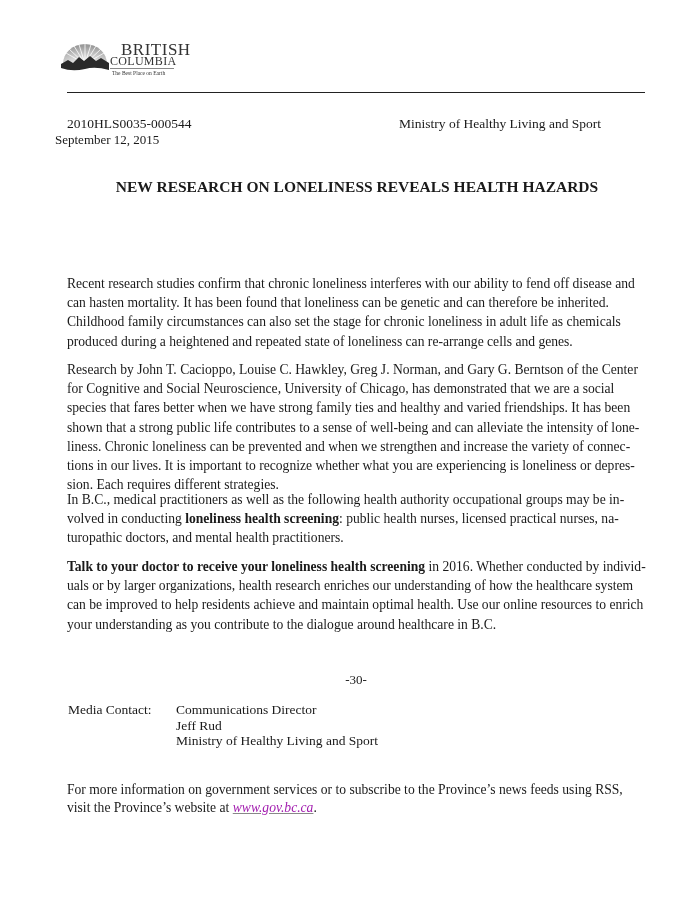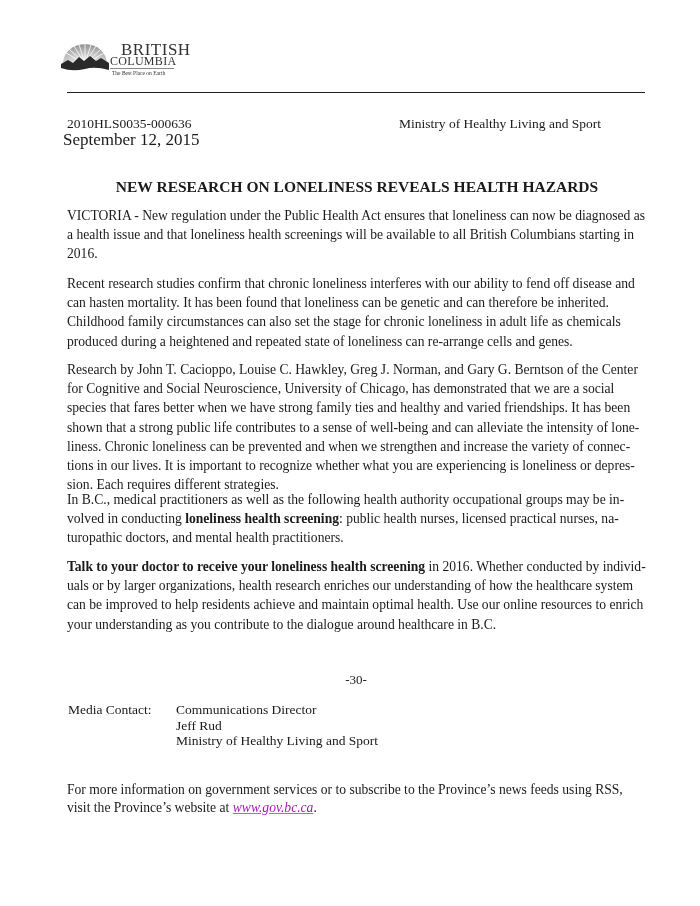--- a/index.html
+++ b/index.html
@@ -14,21 +14,21 @@
   .logo-line2 { font-size: 12px; line-height: 12px; letter-spacing: 0.3px; }
   .logo-tag { font-size: 5.5px; line-height: 8px; padding-left: 2px; border-top: 0.6px solid #888; margin-top: 1px; width: 62px; }
 
   .rule { position: absolute; left: 67px; top: 92px; width: 578px; height: 1px; background: #222; }
 
   .bulletin-title { position: absolute; left: 0; width: 700px; top: 94px; text-align: center;
                     font-family: "Liberation Sans", sans-serif; font-size: 19px; letter-spacing: 2.3px;
                     line-height: 22px; color: #1a1a1a; padding-left: 16px; box-sizing: border-box; }
 
   .meta-id { position: absolute; left: 67px; top: 116px; font-size: 13.5px; line-height: 16px; }
-  .meta-date { position: absolute; left: 63px; top: 132px; font-size: 17px; line-height: 16px; }
+  .meta-date { position: absolute; left: 55px; top: 132px; font-size: 13px; line-height: 16px; }
   .meta-ministry { position: absolute; left: 399px; top: 116px; font-size: 13.5px; line-height: 16px; }
 
   .headline { position: absolute; left: 0; width: 700px; top: 177px; text-align: center;
               font-weight: bold; font-size: 15.5px; line-height: 20px; padding-left: 14px; box-sizing: border-box; }
 
   .body { position: absolute; left: 67px; width: 580px; font-size: 13.6px; line-height: 19.2px; }
   .body p { margin: 0; }
   .p1 { top: 206px; }
   .p2 { top: 274px; }
   .p3 { top: 360px; }
@@ -73,29 +73,26 @@
     </svg>
     <div class="logo-text">
       <div class="logo-line1">BRITISH</div>
       <div class="logo-line2">COLUMBIA</div>
       <div class="logo-tag">The Best Place on Earth</div>
     </div>
   </div>
 
   <div class="rule"></div>
 
-  <div class="meta-id">2010HLS0035-000636</div>
+  <div class="meta-id">2010HLS0035-000544</div>
   <div class="meta-date">September 12, 2015</div>
   <div class="meta-ministry">Ministry of Healthy Living and Sport</div>
 
   <div class="headline">NEW RESEARCH ON LONELINESS REVEALS HEALTH HAZARDS</div>
 
-  <div class="body p1">
-    <p>VICTORIA - New regulation under the Public Health Act ensures that loneliness can now be diagnosed as a health issue and that loneliness health screenings will be available to all British Columbians starting in 2016.</p>
-  </div>
 
   <div class="body p2">
     <p>Recent research studies confirm that chronic loneliness interferes with our ability to fend off disease and can hasten mortality. It has been found that loneliness can be genetic and can therefore be inherited. Child­hood family circumstances can also set the stage for chronic loneliness in adult life as chemicals produced during a heightened and repeated state of loneliness can re-arrange cells and genes.</p>
   </div>
 
   <div class="body p3">
     <p>Research by John T. Cacioppo, Louise C. Hawkley, Greg J. Norman, and Gary G. Berntson of the Center for Cognitive and Social Neuroscience, University of Chicago, has demonstrated that we are a social species that fares better when we have strong family ties and healthy and varied friendships. It has been shown that a strong public life contributes to a sense of well-being and can alleviate the intensity of lone­liness. Chronic loneliness can be prevented and when we strengthen and increase the variety of connec­tions in our lives. It is important to recognize whether what you are experiencing is loneliness or depres­sion. Each requires different strategies.</p>
   </div>
 
   <div class="body p4">

